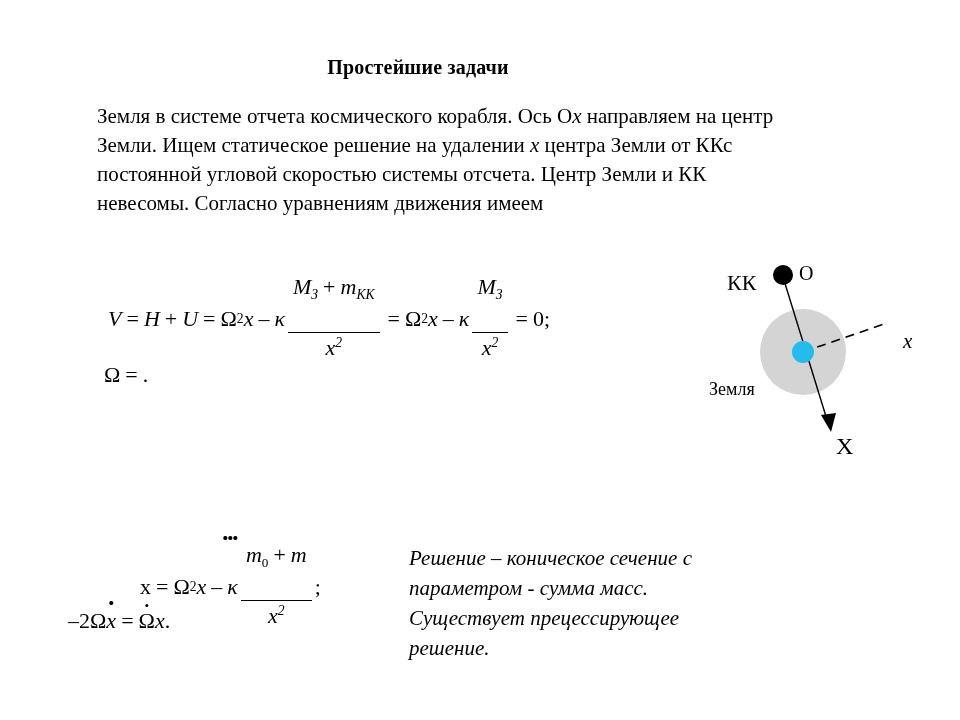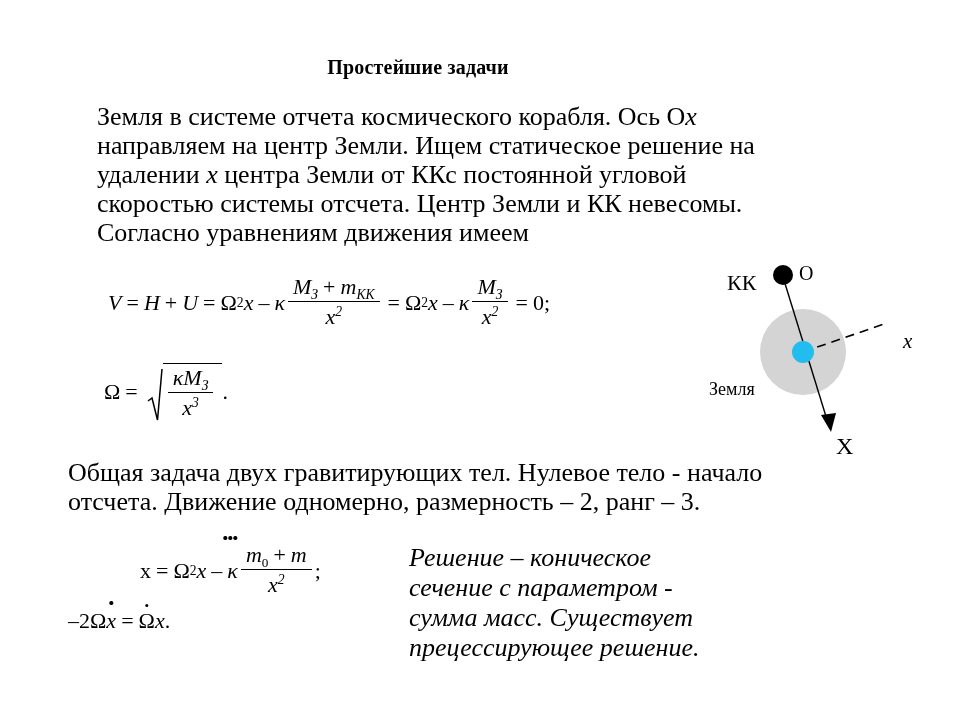--- a/index.html
+++ b/index.html
@@ -31,21 +31,21 @@
     width: 836px;
     text-align: center;
     font-size: 20px;
     font-weight: bold;
     letter-spacing: 0.2px;
   }
 
   
   .para {
     position: absolute;
-    font-size: 26px;
+    font-size: 21px;
     line-height: 29px;
     text-align: left;
   }
   .para-intro {
     left: 97px;
     top: 102px;
     width: 700px;
   }
   .para-general {
     left: 68px;
@@ -116,20 +116,21 @@
     padding: 0 5px 1px 5px;
     font-style: italic;
   }
   .frac .den {
     padding: 2px 5px 0 5px;
     border-top: 1.3px solid #000;
     font-style: italic;
     width: 100%;
     text-align: center;
     box-sizing: border-box;
+    margin-top: 31px;
   }
 
   
   .radical {
     display: inline-flex;
     align-items: stretch;
     margin-left: 4px;
     position: relative;
     top: 1px;
   }
@@ -261,33 +262,20 @@
       <span class="num"><span>M</span><span class="sub">З</span></span>
       <span class="den"><span>x</span><span class="sup">2</span></span>
     </span>
     <span class="op">=</span>
     <span class="up">0;</span>
   </div>
 
   <div class="math formula-omega">
     <span class="up">Ω</span>
     <span class="op">=</span>
-    <span class="radical">
-      <span class="rad-sign">
-        <svg width="16" height="54" viewBox="0 0 16 54" aria-hidden="true">
-          <path d="M1 33 L5 30 L10.5 52 L15 1" fill="none" stroke="#000" stroke-width="1.5"></path>
-        </svg>
-      </span>
-      <span class="rad-body">
-        <span class="frac">
-          <span class="num"><span>κ</span><span>M</span><span class="sub">З</span></span>
-          <span class="den"><span>x</span><span class="sup">3</span></span>
-        </span>
-      </span>
-    </span>
     <span class="up">.</span>
   </div>
 
   <div class="diagram">
     <svg width="270" height="215" viewBox="0 0 270 215" aria-hidden="true">
 
       <circle cx="113" cy="97" r="43" fill="#d4d4d4"></circle>
 
       <line x1="93" y1="22" x2="138" y2="168" stroke="#000" stroke-width="1.4"></line>
       <polygon points="141,177 131,160 146,158" fill="#000"></polygon>
@@ -298,24 +286,20 @@
 
       <circle cx="93" cy="20" r="10" fill="#000000"></circle>
     </svg>
   </div>
   <div class="dlabel label-kk">КК</div>
   <div class="dlabel label-o">О</div>
   <div class="dlabel label-x-ax">x</div>
   <div class="dlabel label-earth">Земля</div>
   <div class="dlabel label-X-ax">X</div>
 
-  <div class="para para-general">
-    <span>Общая задача двух гравитирующих тел. Нулевое тело - начало отсчета.</span>
-    <span>Движение одномерно, размерность – 2, ранг – 3.</span>
-  </div>
 
   <div class="math formula-xddot">
     <span class="ddotted">x</span>
     <span class="op">=</span>
     <span class="up">Ω</span>
       <span class="sup-up">2</span>
     <span class="it">x</span>
     <span class="op">–</span>
     <span class="it">κ</span>
     <span class="frac">

